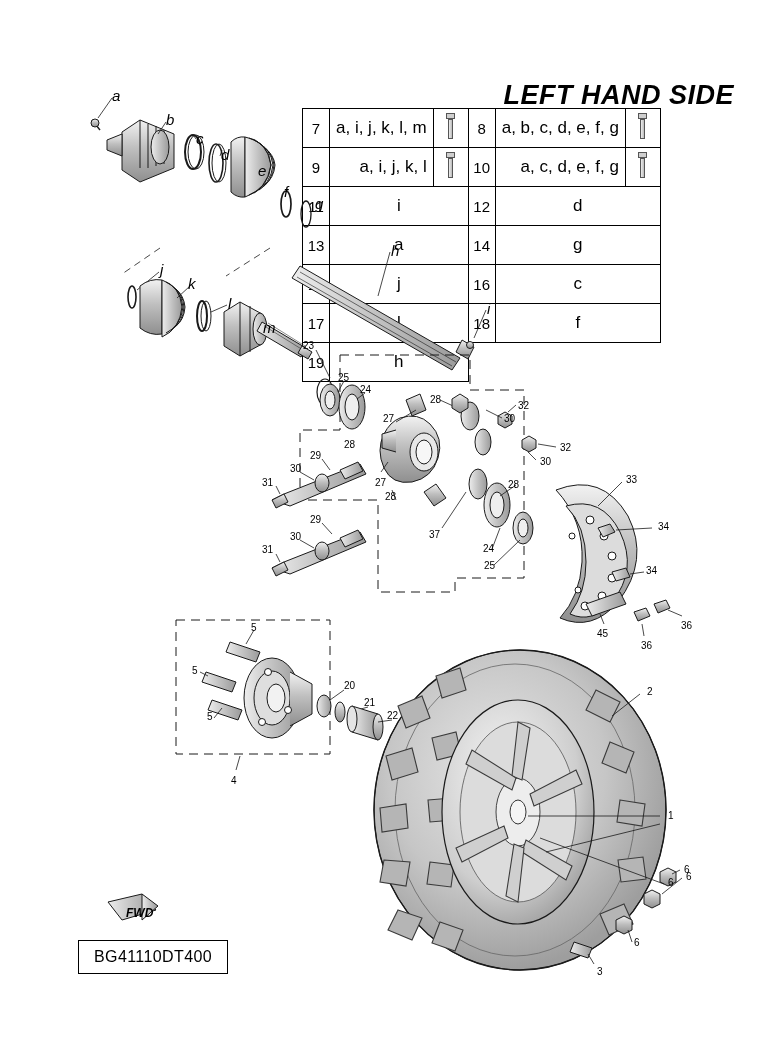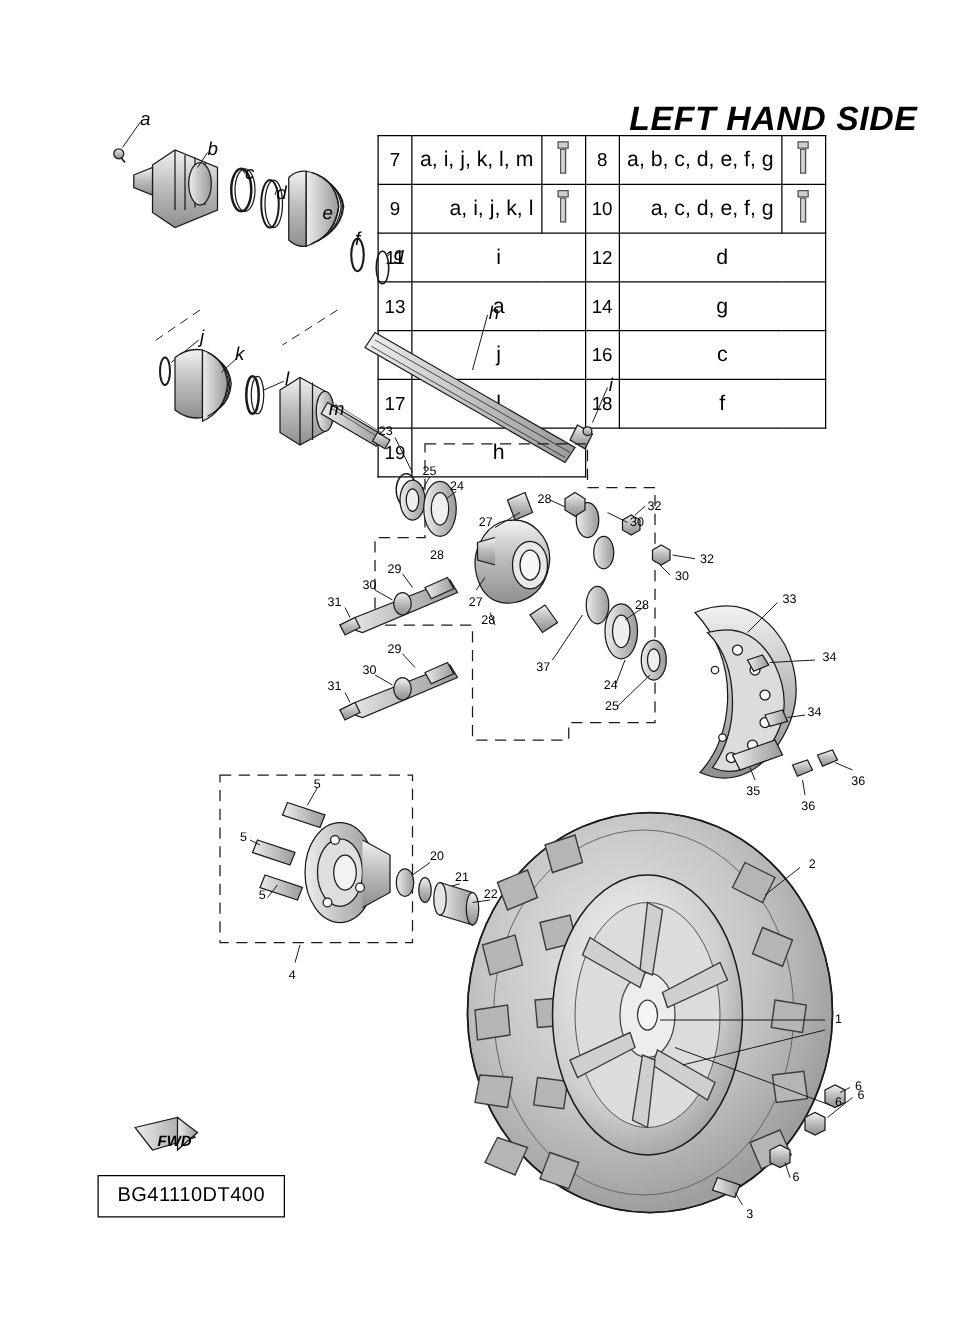--- a/index.html
+++ b/index.html
@@ -497,21 +497,21 @@
       <div class="lbl" style="left: 508px; top: 480px;">28</div>
       <div class="lbl" style="left: 626px; top: 475px;">33</div>
       <div class="lbl" style="left: 658px; top: 522px;">34</div>
       <div class="lbl" style="left: 429px; top: 530px;">37</div>
       <div class="lbl" style="left: 483px; top: 544px;">24</div>
       <div class="lbl" style="left: 310px; top: 515px;">29</div>
       <div class="lbl" style="left: 290px; top: 532px;">30</div>
       <div class="lbl" style="left: 262px; top: 545px;">31</div>
       <div class="lbl" style="left: 484px; top: 561px;">25</div>
       <div class="lbl" style="left: 646px; top: 566px;">34</div>
-      <div class="lbl" style="left: 597px; top: 629px;">35</div>
+      <div class="lbl" style="left: 597px; top: 629px;">45</div>
       <div class="lbl" style="left: 641px; top: 641px;">36</div>
       <div class="lbl" style="left: 681px; top: 621px;">36</div>
       <div class="lbl" style="left: 251px; top: 623px;">5</div>
       <div class="lbl" style="left: 192px; top: 666px;">5</div>
       <div class="lbl" style="left: 207px; top: 712px;">5</div>
       <div class="lbl" style="left: 231px; top: 776px;">4</div>
       <div class="lbl" style="left: 344px; top: 681px;">20</div>
       <div class="lbl" style="left: 364px; top: 698px;">21</div>
       <div class="lbl" style="left: 387px; top: 711px; text-align: right;">22</div>
       <div class="lbl" style="left: 647px; top: 687px;">2</div>

